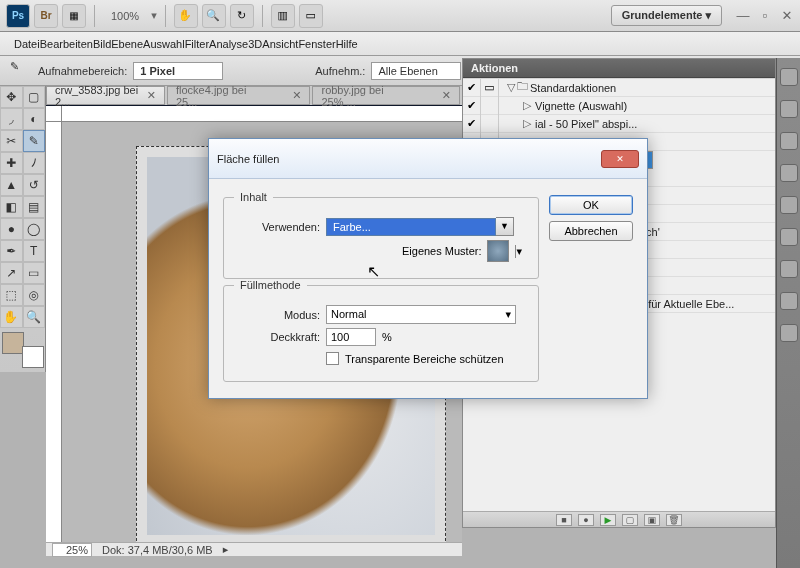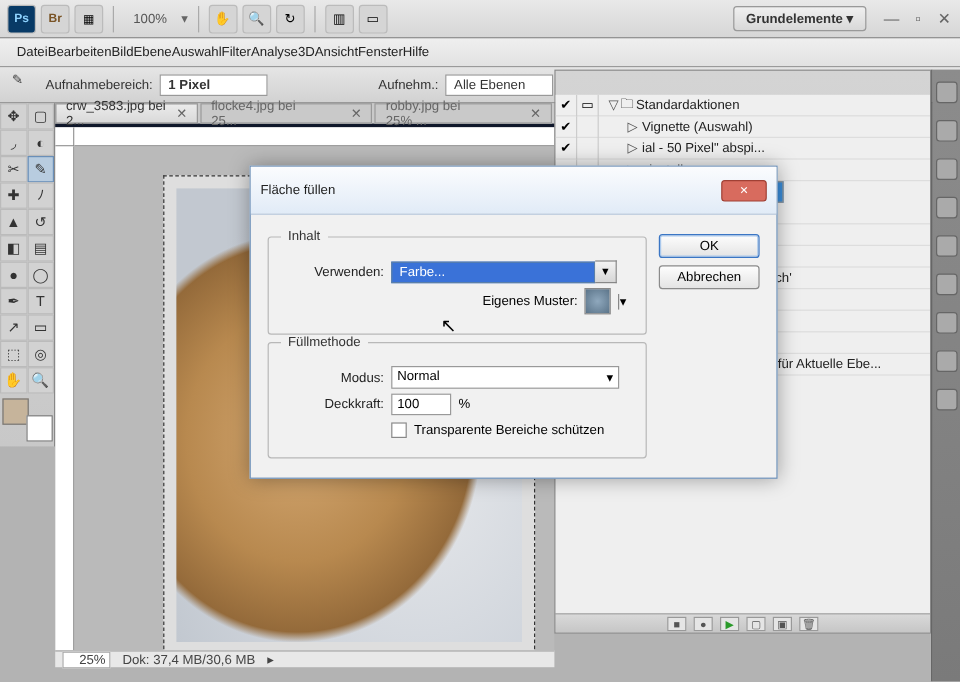--- a/index.html
+++ b/index.html
@@ -25,21 +25,21 @@
 
 .toolbox { position: absolute; left: 0; top: 86px; width: 46px; background: linear-gradient(#d6d6d6,#c8c8c8); border-right: 1px solid #888;}
 .toolbox .row { display: flex; }
 .toolbox .tool { width: 23px; height: 22px; border: 1px solid #bbb; background: #d2d2d2; display: flex; align-items: center; justify-content: center; font-size: 12px; color: #333; }
 .toolbox .tool.active { background: #b8ccdf; border-color: #6a8fb8; }
 .swatches { width: 42px; height: 36px; margin: 4px 2px; position: relative; }
 .swatches .fg { position: absolute; width: 22px; height: 22px; background: #c6b49b; border: 1px solid #777; top: 0; left: 0; }
 .swatches .bg { position: absolute; width: 22px; height: 22px; background: #fff; border: 1px solid #777; bottom: 0; right: 0; }
 
 
-.doc-tabs { position: absolute; left: 46px; top: 86px; right: 338px; height: 20px; background: #c9c9c9; border-bottom: 3px solid #0f172a; display: flex; }
+.doc-tabs { position: absolute; left: 46px; top: 86px; right: 338px; height: 20px; background: #c9c9c9; border-bottom: 1px solid #0f172a; display: flex; }
 .doc-tabs .tab { background: linear-gradient(#ebebeb,#d9d9d9); border: 1px solid #999; padding: 2px 8px; margin-right: 2px; display: flex; align-items: center; gap: 6px; color: #333; }
 .doc-tabs .tab.inactive { background: #c9c9c9; color: #666; gap: 41px; }
 .doc-tabs .close { color: #666; }
 
 
 .canvas { position: absolute; left: 46px; top: 106px; right: 338px; bottom: 26px; background: #bababa; overflow: hidden; }
 .ruler-h { position: absolute; left: 16px; top: 0; right: 0; height: 16px; background: #fff; border-bottom: 1px solid #888; }
 .ruler-v { position: absolute; left: 0; top: 16px; width: 16px; bottom: 0; background: #fff; border-right: 1px solid #888; }
 .ruler-corner { position: absolute; left:0; top:0; width:16px; height:16px; background:#fff; border-right:1px solid #888; border-bottom:1px solid #888;}
 .artboard { position: absolute; left: 90px; top: 40px; width: 310px; height: 400px; background: #dedede; border: 1px dashed #333; }
@@ -218,20 +218,21 @@
     </div>
 </div>
 
 <div class="statusbar">
   <span class="zoomv">25%</span>
   <span>Dok: 37,4 MB/30,6 MB</span>
   <span>▸</span>
 </div>
 
 <div class="right-col">
+  <div class="panel-header">Aktionen</div>
   <div class="actions-body" id="actions-list">
       <div class="action-row">
         <div class="chk">✔</div>
         <div class="dlg">▭</div>
         <div style="width: 8px;"></div>
         <div class="tri">▽</div>
         <span>🗀 </span>
         <div class="txt">Standardaktionen</div>
       </div>
       <div class="action-row">

